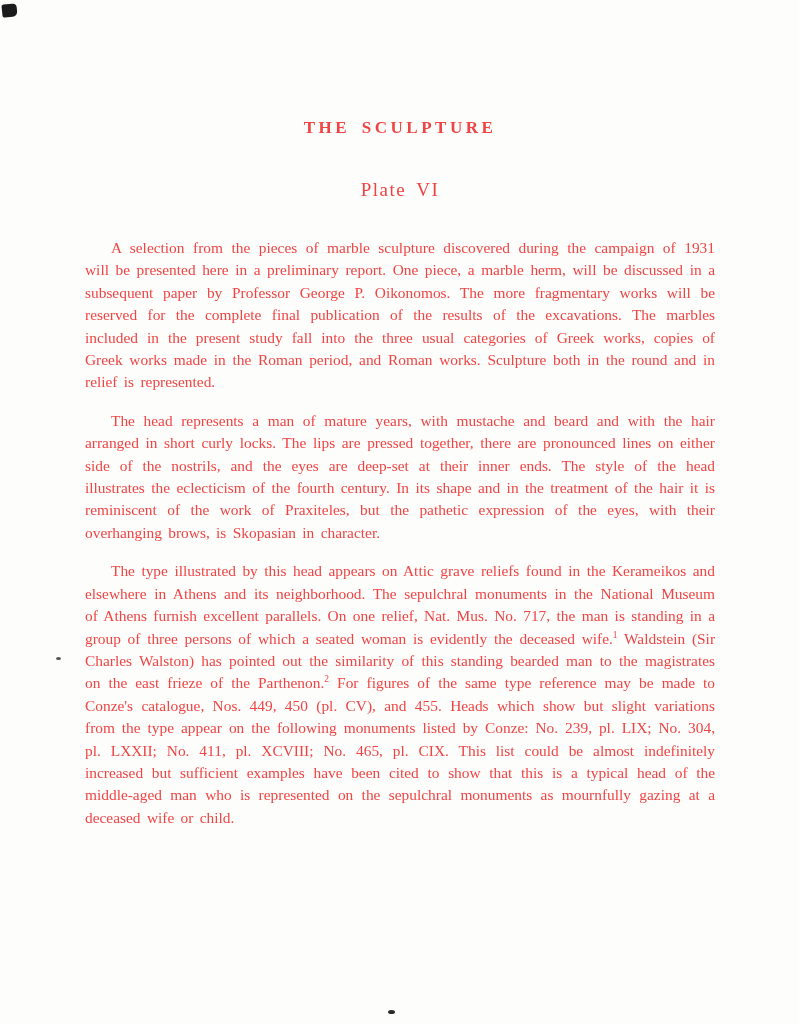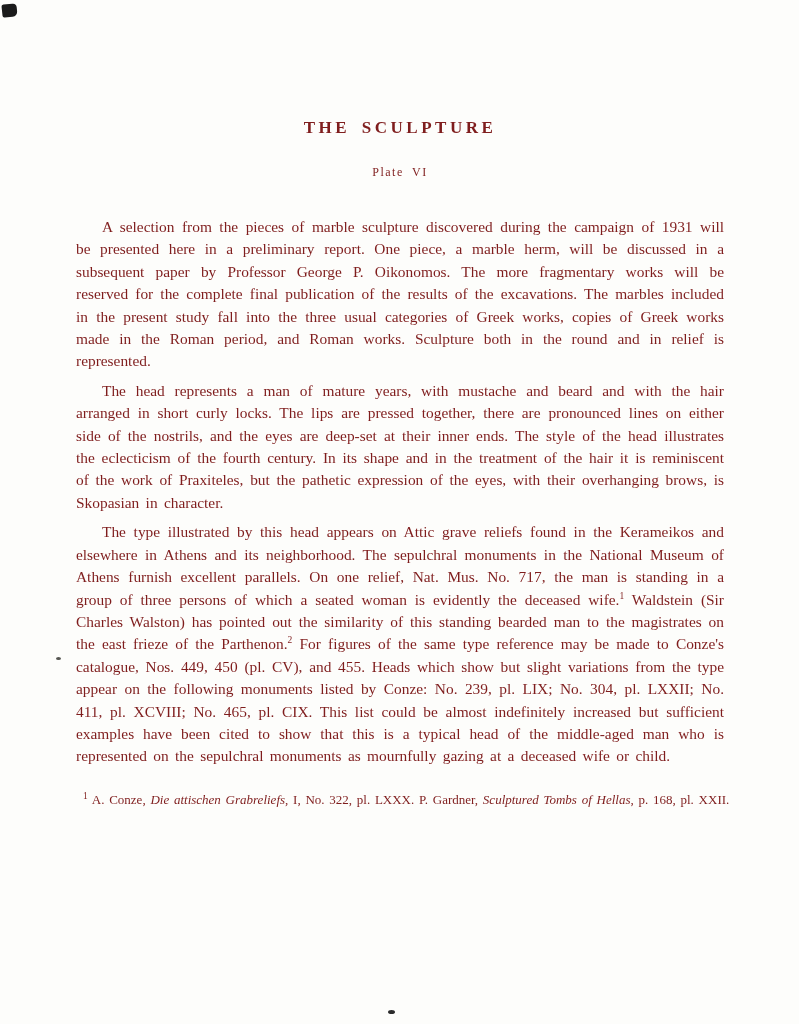--- a/index.html
+++ b/index.html
@@ -7,45 +7,45 @@
     padding: 0;
     background: #ffffff;
   }
   .page {
     position: relative;
     width: 799px;
     height: 1024px;
     background: #fdfdfb;
     overflow: hidden;
     font-family: "Liberation Serif", "DejaVu Serif", serif;
-    color: #7f1d1d;
+    color: #ef4444;
   }
   .content {
     position: absolute;
     left: 69px;
     top: 0;
     width: 662px;
   }
   .title {
     margin: 118px 0 0 0;
     text-align: center;
     font-size: 17px;
     font-weight: bold;
     letter-spacing: 3.5px;
     word-spacing: 4px;
   }
   .plate {
-    margin-top: 27px;
+    margin-top: 41px;
     text-align: center;
-    font-size: 12px;
+    font-size: 19px;
     letter-spacing: 1.5px;
     word-spacing: 4px;
   }
   .body-par {
-    margin: 7px;
+    margin: 16px;
     font-size: 15.4px;
     line-height: 22.4px;
     text-align: justify;
     word-spacing: 2.5px;
     text-indent: 26px;
   }
   .first {
     margin-top: 36px;
   }
   .entry {
@@ -119,17 +119,16 @@
     <div class="plate">Plate VI</div>
 
     <p class="body-par first">A selection from the pieces of marble sculpture discovered during the campaign of 1931 will be presented here in a preliminary report. One piece, a marble herm, will be discussed in a subsequent paper by Professor George P. Oikonomos. The more fragmentary works will be reserved for the complete final publication of the results of the excavations. The marbles included in the present study fall into the three usual categories of Greek works, copies of Greek works made in the Roman period, and Roman works. Sculpture both in the round and in relief is represented.</p>
 
 
     <p class="body-par after-entry">The head represents a man of mature years, with mustache and beard and with the hair arranged in short curly locks. The lips are pressed together, there are pronounced lines on either side of the nostrils, and the eyes are deep-set at their inner ends. The style of the head illustrates the eclecticism of the fourth century. In its shape and in the treatment of the hair it is reminiscent of the work of Praxiteles, but the pathetic expression of the eyes, with their overhanging brows, is Skopasian in character.</p>
 
     <p class="body-par"><span>The type illustrated by this head appears on Attic grave reliefs found in the Kerameikos and elsewhere in Athens and its neighborhood. The sepulchral monuments in the National Museum of Athens furnish excellent parallels. On one relief, Nat. Mus. No. 717, the man is standing in a group of three persons of which a seated woman is evidently the deceased wife.</span><sup>1</sup><span> Waldstein (Sir Charles Walston) has pointed out the similarity of this standing bearded man to the magistrates on the east frieze of the Parthenon.</span><sup>2</sup><span> For figures of the same type reference may be made to Conze's catalogue, Nos. 449, 450 (pl. CV), and 455. Heads which show but slight variations from the type appear on the following monuments listed by Conze: No. 239, pl. LIX; No. 304, pl. LXXII; No. 411, pl. XCVIII; No. 465, pl. CIX. This list could be almost indefinitely increased but sufficient examples have been cited to show that this is a typical head of the middle-aged man who is represented on the sepulchral monuments as mournfully gazing at a deceased wife or child.</span></p>
 
     <div class="footnotes">
-      <p class="fn"><sup>1</sup><span> A. Conze, </span><i>Die attischen Grabreliefs</i><span>, I, No. 322, pl. LXXX. P. Gardner, </span><i>Sculptured Tombs of Hellas</i><span>, p. 168, pl. XXII.</span></p>
     </div>
 
   </main>
 </div>
 
 </body></html>

